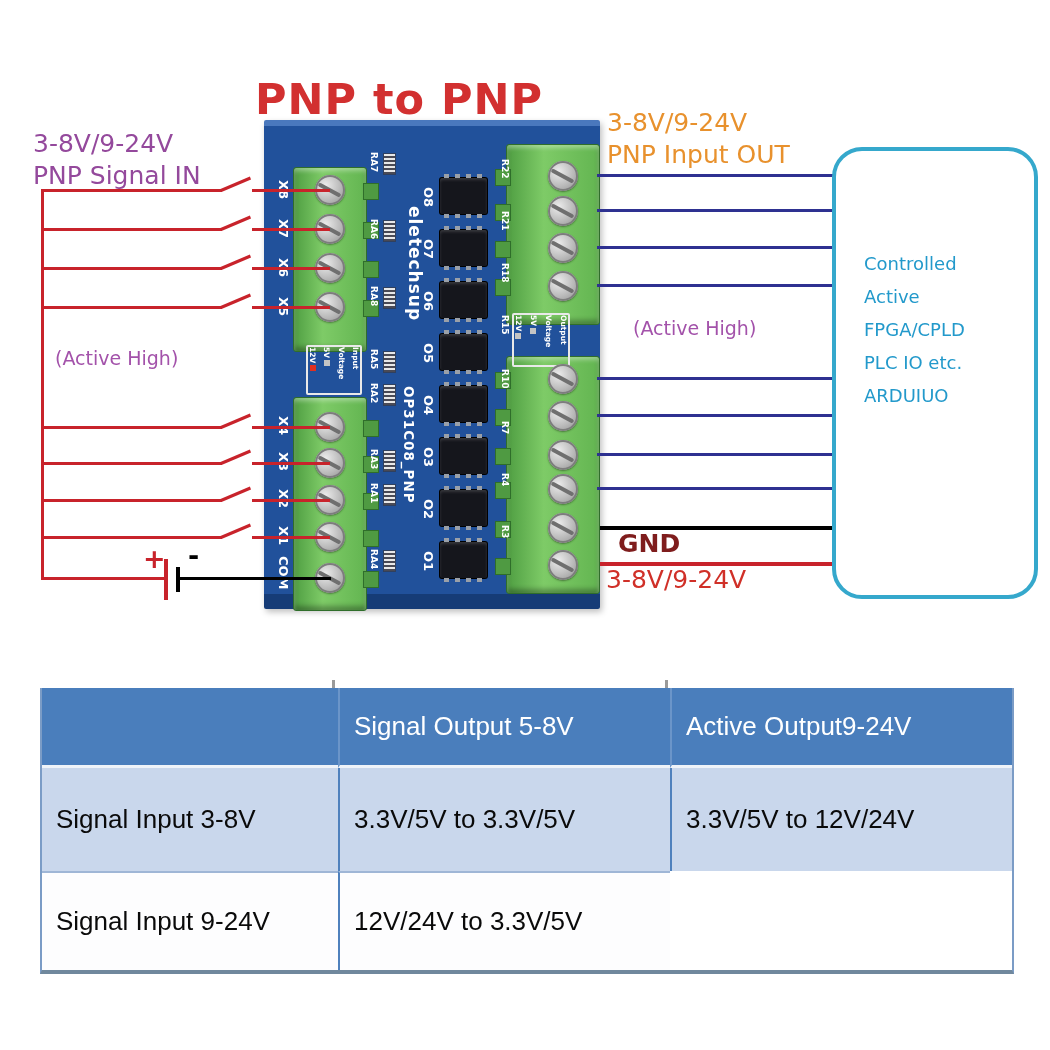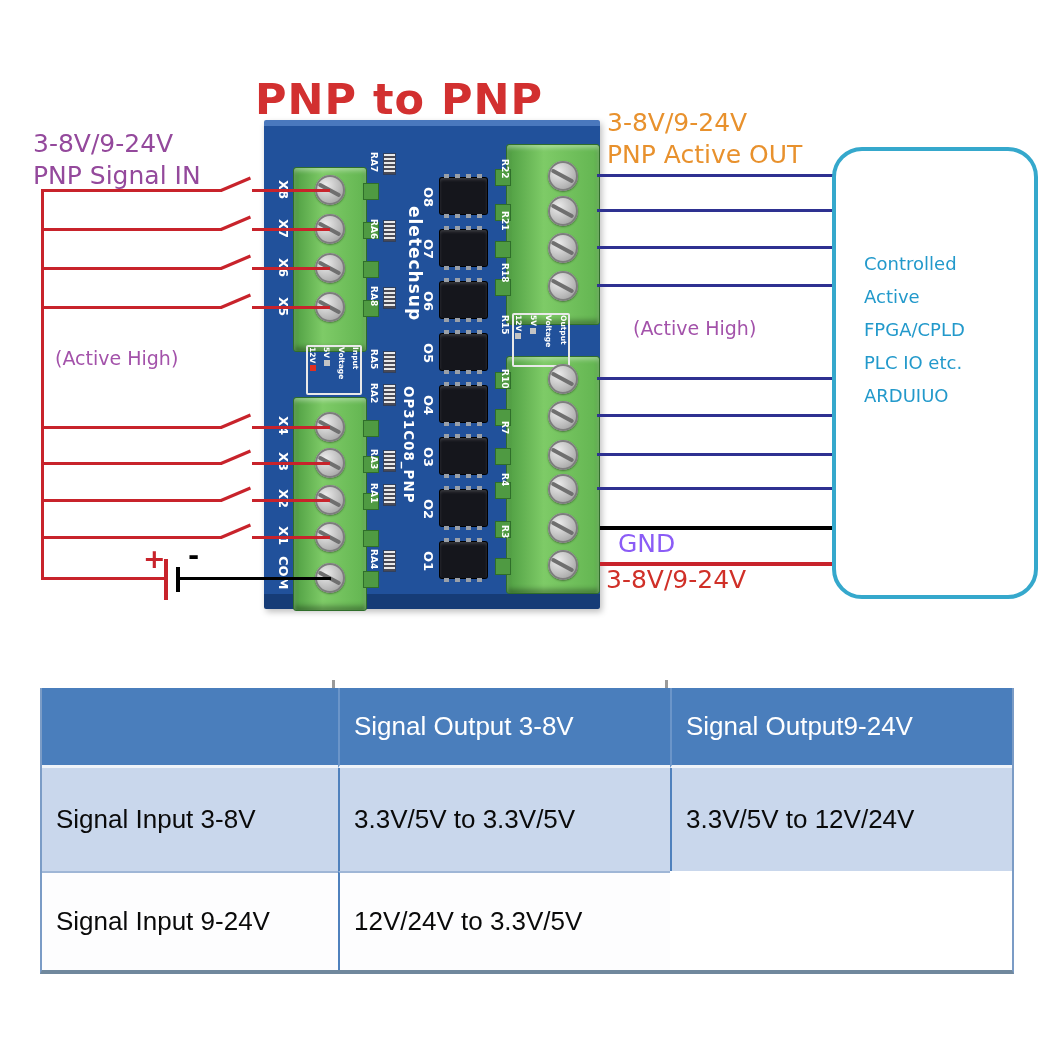--- a/index.html
+++ b/index.html
@@ -6,21 +6,21 @@
   #canvas{position:relative;width:1050px;height:1050px;background:#fff;overflow:hidden;
           font-family:"DejaVu Sans",sans-serif;}
 
   .abs{position:absolute;}
 
   
   .title{font-size:43px;font-weight:bold;color:#d23030;letter-spacing:1px;text-align:left;}
   .lbl-purple{font-size:25px;line-height:32px;color:#94499c;}
   .lbl-orange{font-size:25px;line-height:32px;color:#e8912d;}
   .lbl-active{font-size:19px;color:#a352aa;}
-  .lbl-gnd{font-size:25px;color:#8b5cf6;}
+  .lbl-gnd{font-size:25px;color:#7f1d1d;font-weight:bold;}
   .lbl-power{font-size:25px;color:#d03028;}
   .sign{font-size:27px;font-weight:bold;}
 
   
   .wire-red{position:absolute;background:#c8232b;}
   .wire-navy{position:absolute;background:#2e3191;}
   .wire-black{position:absolute;background:#000;}
   .blade{position:absolute;width:32px;height:3px;background:#c8232b;
          transform:rotate(-23deg);transform-origin:0 50%;}
 
@@ -84,21 +84,21 @@
   <div class="abs title" style="left:255px;top:74px;width:390px;">PNP to PNP</div>
 
   <div class="abs lbl-purple" style="left:33px;top:128px;">
     <div>3-8V/9-24V</div>
     <div>PNP Signal IN</div>
   </div>
   <div class="abs lbl-active" style="left:55px;top:347px;">(Active High)</div>
 
   <div class="abs lbl-orange" style="left:607px;top:107px;">
     <div>3-8V/9-24V</div>
-    <div>PNP Active OUT</div>
+    <div>PNP Input OUT</div>
   </div>
   <div class="abs lbl-active" style="left:633px;top:317px;z-index:2;">(Active High)</div>
 
   <div class="pcb"></div>
 
   <div class="tblock" style="left:293px;top:167px;width:72px;height:183px;z-index:2;"></div>
   <div class="tblock" style="left:293px;top:397px;width:72px;height:212px;z-index:2;"></div>
   <div class="tblock" style="left:506px;top:144px;width:92px;height:179px;z-index:2;"></div>
   <div class="tblock" style="left:506px;top:356px;width:92px;height:236px;z-index:2;"></div>
 
@@ -295,22 +295,22 @@
       <div>PLC IO etc.</div>
       <div>ARDUIUO</div>
     </div>
   </div>
 
   <div class="stub" style="left:332px;"></div>
   <div class="stub" style="left:665px;"></div>
 
   <div class="spec-table">
     <div class="th"></div>
-    <div class="th sep">Signal Output 3-8V</div>
-    <div class="th sep">Signal Output9-24V</div>
+    <div class="th sep">Signal Output 5-8V</div>
+    <div class="th sep">Active Output9-24V</div>
 
     <div class="td row1">Signal Input 3-8V</div>
     <div class="td row1 sep">3.3V/5V to 3.3V/5V</div>
     <div class="td row1 sep">3.3V/5V to 12V/24V</div>
 
     <div class="td row2">Signal Input 9-24V</div>
     <div class="td row2 sep">12V/24V to 3.3V/5V</div>
   </div>
 
 </div>

